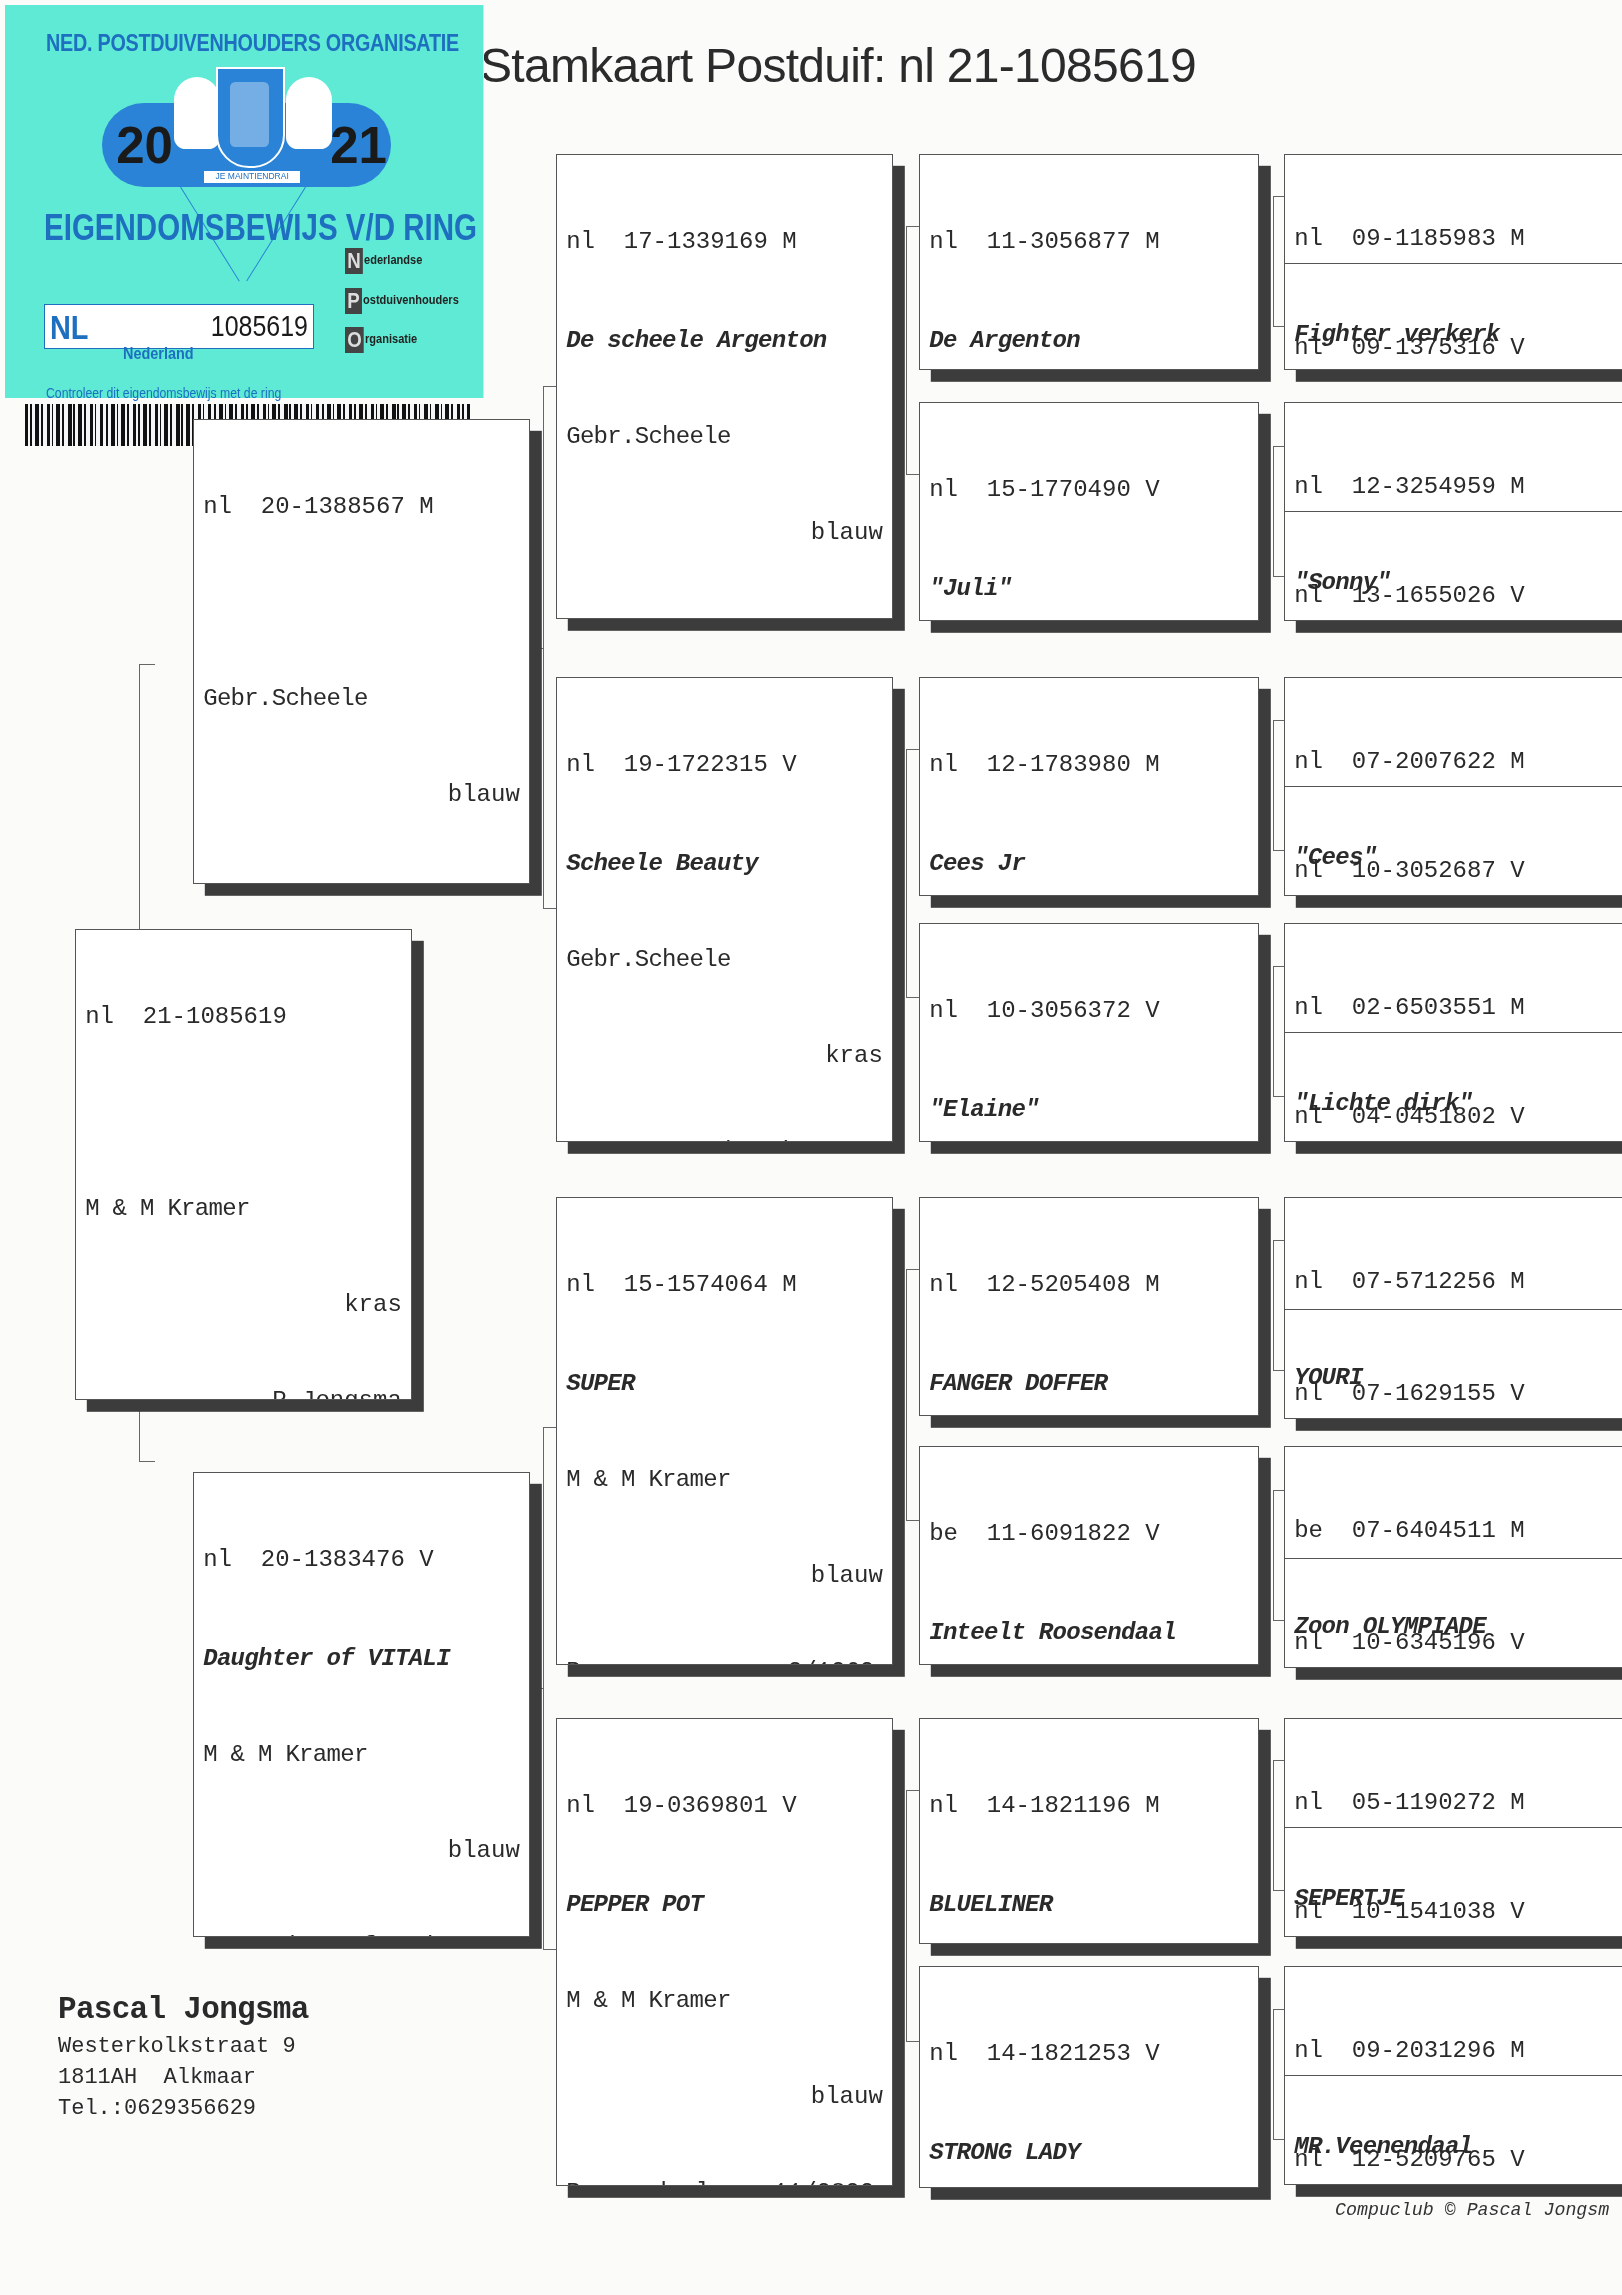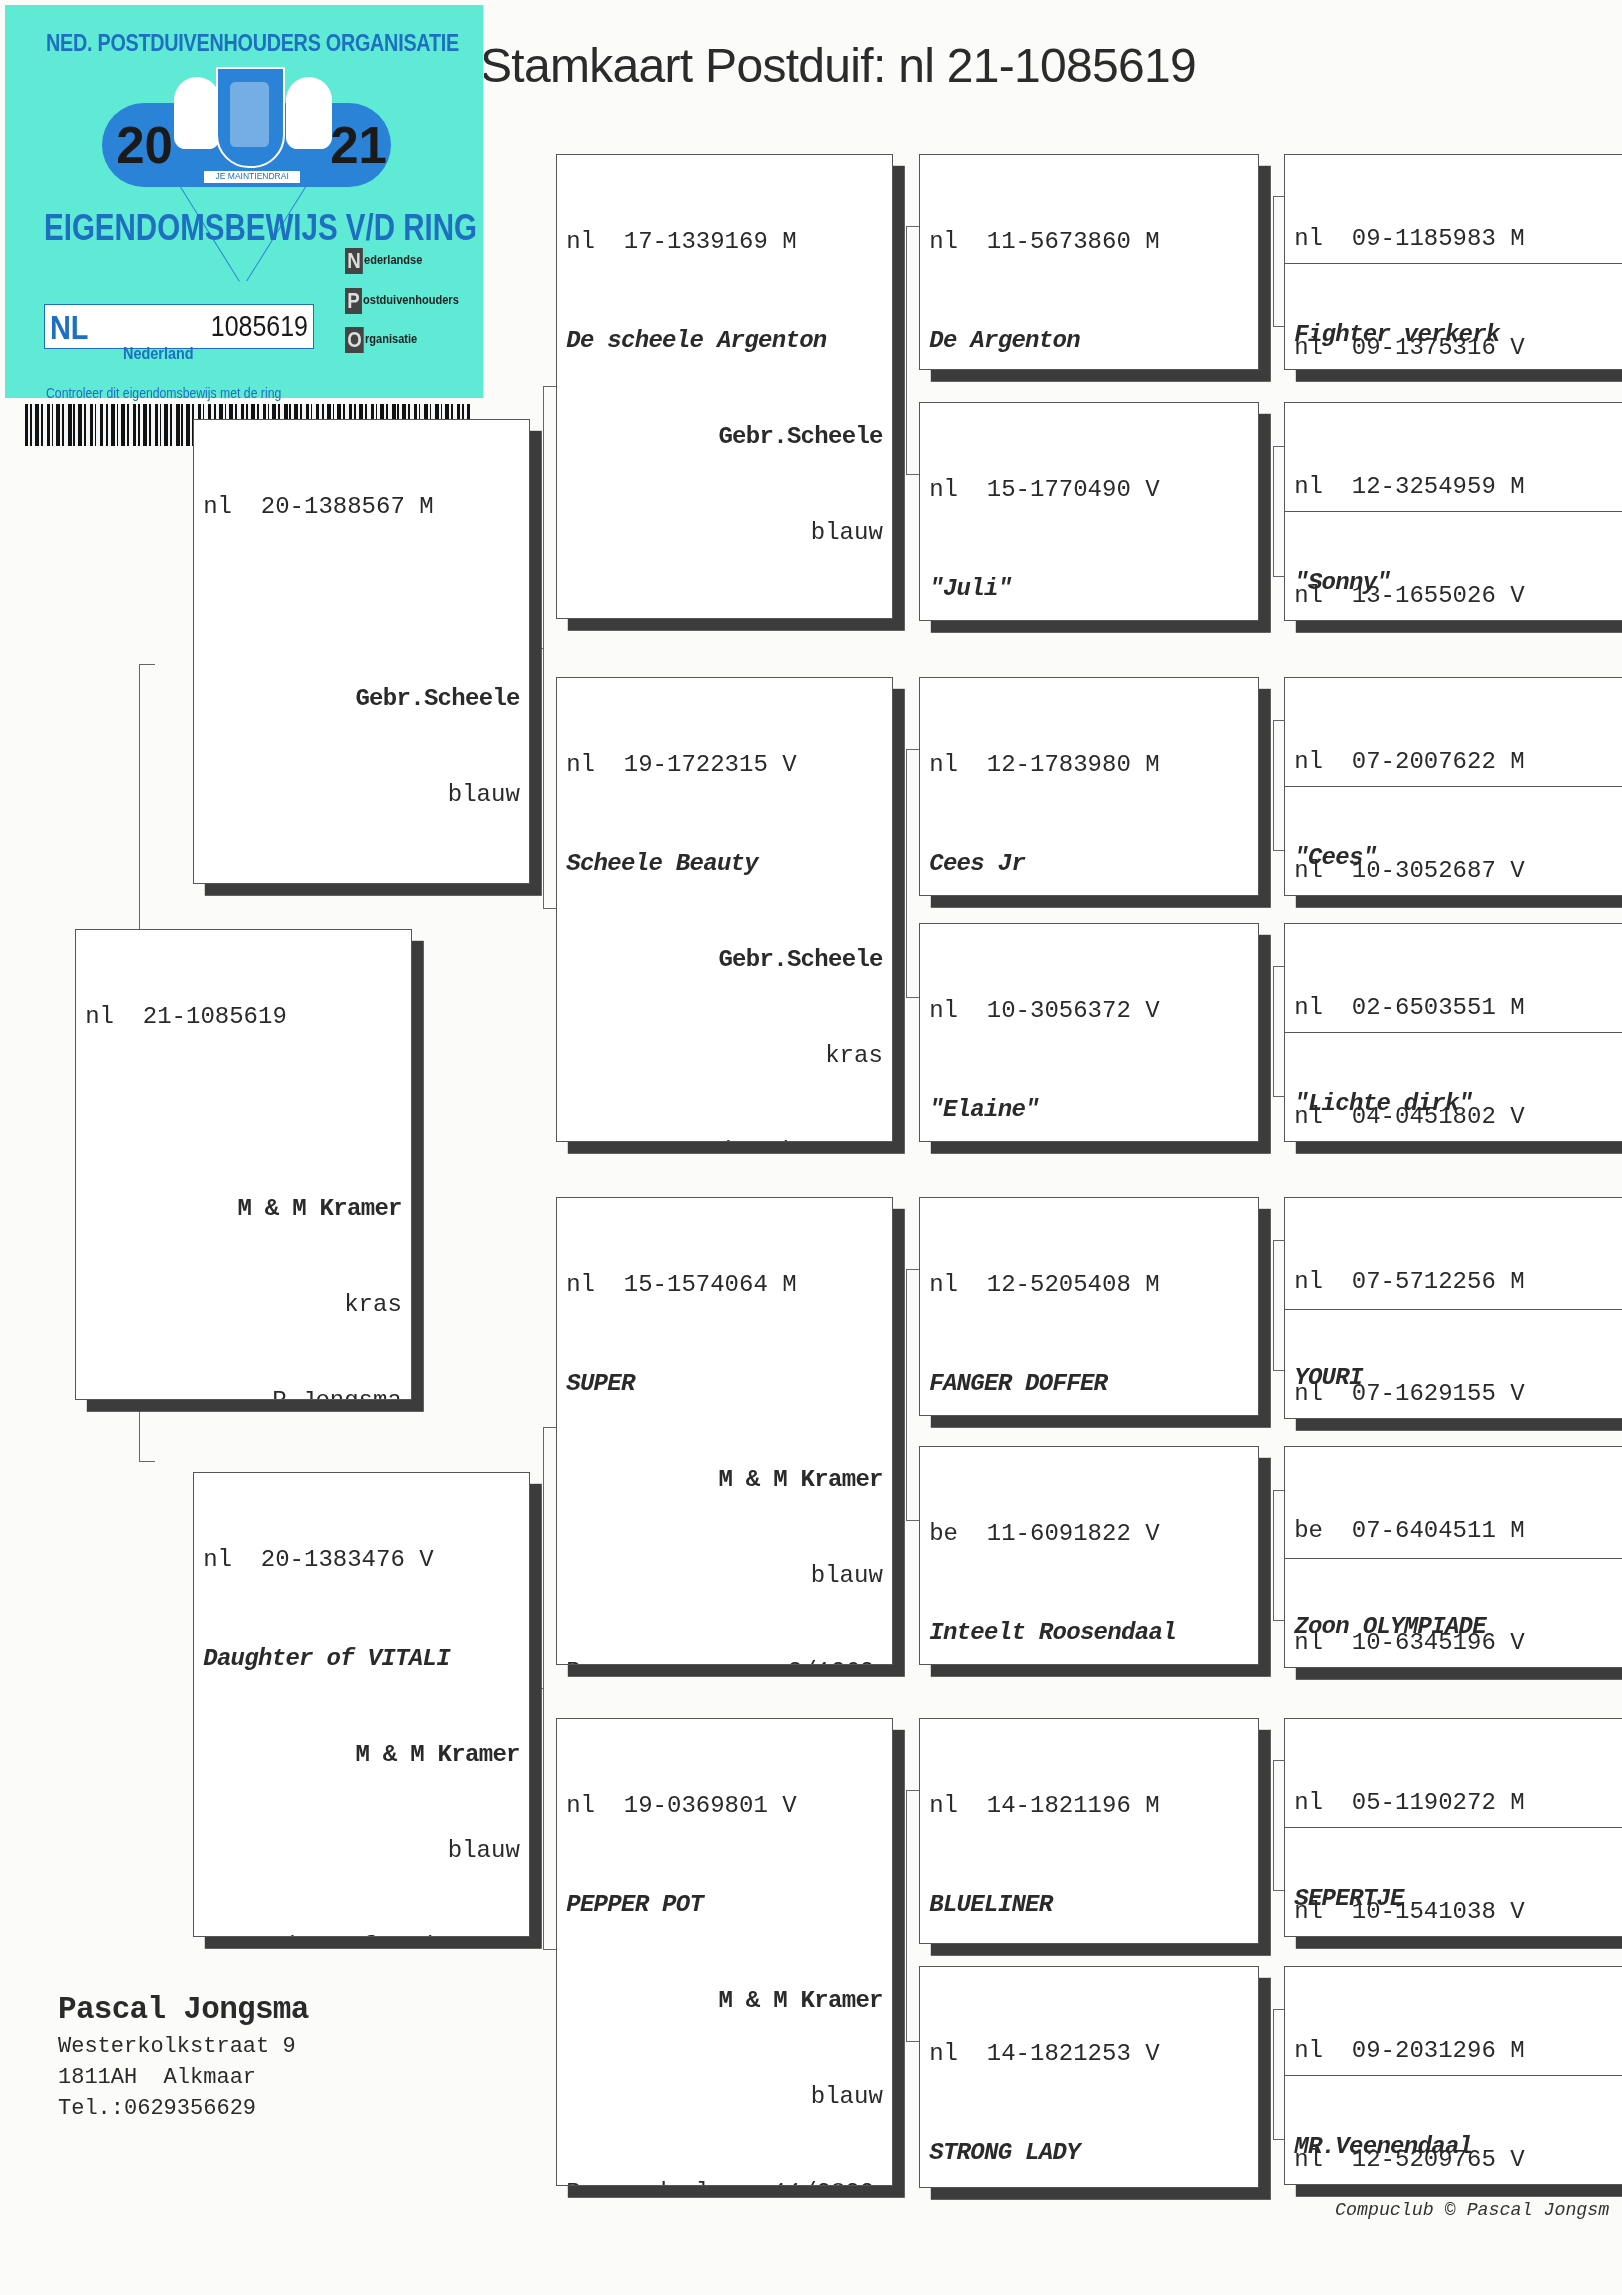--- a/index.html
+++ b/index.html
@@ -48,21 +48,21 @@
 
   
   .box {
     position:absolute; background:#fff; border:1.3px solid #555;
     box-shadow:11.8px 11.8px 0 #3c3c3c;
     padding:6.5px 9.2px; box-sizing:border-box;
     font-size:24px; line-height:32px; white-space:pre; overflow:hidden;
   }
   .box .ring-id { display:block; }
   .box .name { display:block; font-family:"Liberation Mono", "DejaVu Sans Mono", monospace; font-weight:bold; font-style:italic; letter-spacing:-0.7px; margin-top:3.9px; }
-  .box .owner { display:block; font-weight:bold; letter-spacing:-0.7px;text-align:right; }
+  .box .owner { display:block; font-weight:normal; letter-spacing:-0.7px; }
   .box .line { display:block;text-align:right; }
   .box .rrow { display:flex; justify-content:space-between; width:308px; }
   .box .blank { display:block; height:32px; }
 
   .half { position:absolute; left:0; right:0; padding:3.9px 9.2px; box-sizing:border-box; }
   .half + .half { border-top:1.3px solid #555; }
   .half .name, .half .owner { margin-top:0; }
 
   .conn { position:absolute; border:1.3px solid #666; border-right:none; box-sizing:border-box; }
   .hline { position:absolute; height:1.3px; background:#666; }
@@ -208,21 +208,21 @@
   
   
   
   
   
   
   
 </div>
 
 <div class="box" style="left:919px;top:154px;width:340px;height:216px;">
-  <span class="ring-id">nl  11-5673860 M</span>
+  <span class="ring-id">nl  11-3056877 M</span>
   <span class="name">De Argenton</span>
   
   
   
   
 </div>
 <div class="box" style="left:919px;top:402px;width:340px;height:219px;">
   <span class="ring-id">nl  15-1770490 V</span>
   <span class="name">"Juli"</span>
   

